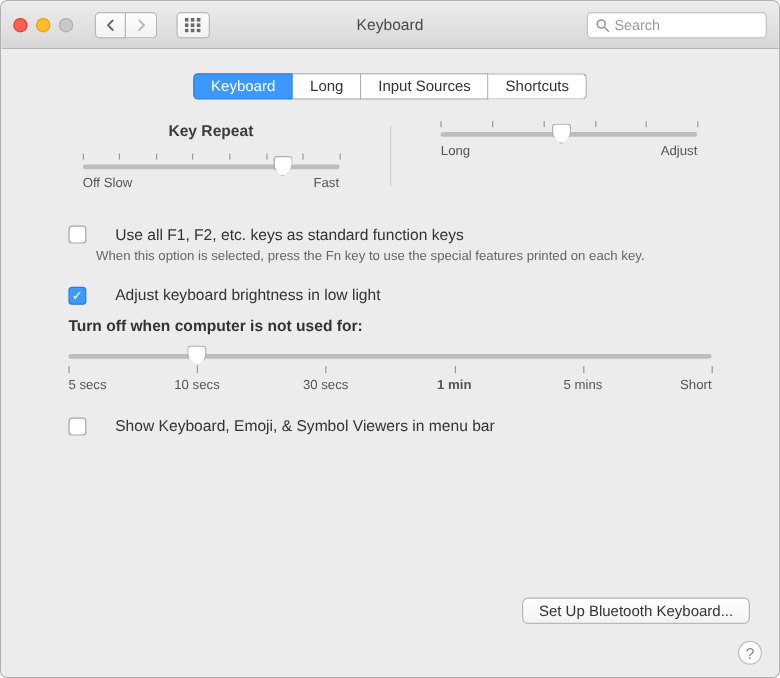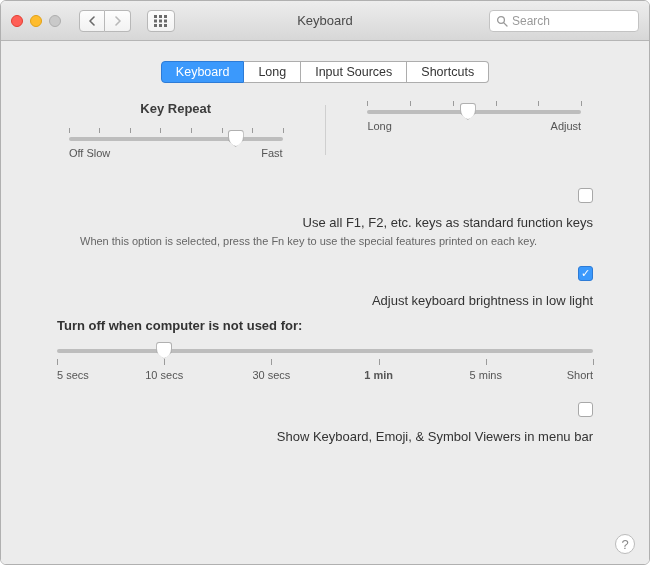--- a/index.html
+++ b/index.html
@@ -180,24 +180,23 @@
     width: 90%;
     margin: 4px auto 0;
     font-size: 11px;
     color: #555;
   }
   .options {
     padding: 0 30px;
   }
   .check-row {
     display: flex;
-    align-items: flex-end;
-    gap: 12px;
+    align-items: center;
+    gap: 24px;
     margin-bottom: 4px;
-    flex-direction: column;
   }
   .chk {
     width: 15px; height: 15px;
     border: 1px solid #a8a8a8;
     border-radius: 3px;
     background: #fff;
     display: flex;
     align-items: center;
     justify-content: center;
     flex-shrink: 0;
@@ -423,16 +422,17 @@
 
       <div class="check-row" style="margin-top:18px">
         <div class="chk" id="chk-viewers"></div>
         <div class="option-text">Show Keyboard, Emoji, &amp; Symbol Viewers in menu bar</div>
       </div>
     </div>
 
   </div>
 
   <div class="button-row">
+    <div class="btn">Set Up Bluetooth Keyboard...</div>
   </div>
 
   <div class="help-btn">?</div>
 </div>
 
 </body></html>

